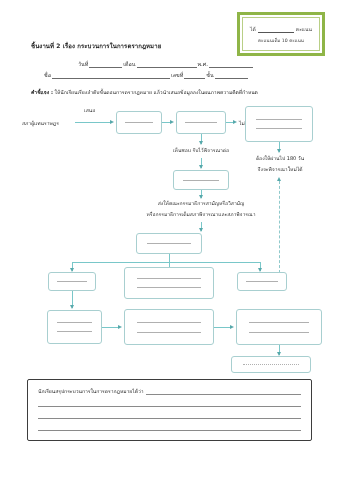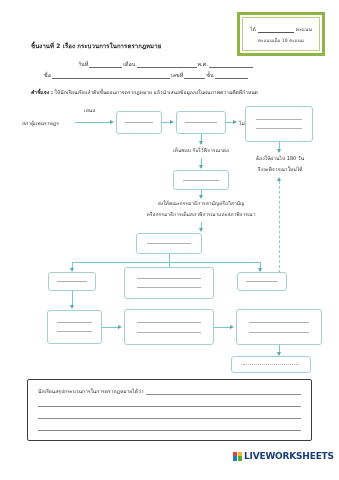--- a/index.html
+++ b/index.html
@@ -252,23 +252,14 @@
   <div class="summary">
     <div class="sum-first">
       <span>นักเรียนสรุปกระบวนการในการตรากฎหมายได้ว่า</span>
       <span class="fill"></span>
     </div>
     <div class="sum-line"></div>
     <div class="sum-line"></div>
     <div class="sum-line"></div>
   </div>
 
-  <div class="lw">
-    <span class="lw-grid">
-      <i></i>
-        <i></i>
-        <i></i>
-        <i></i>
-    </span>
-    <span class="lw-text">LIVEWORKSHEETS</span>
-  </div>
 
 </div>
 
 </body></html>

